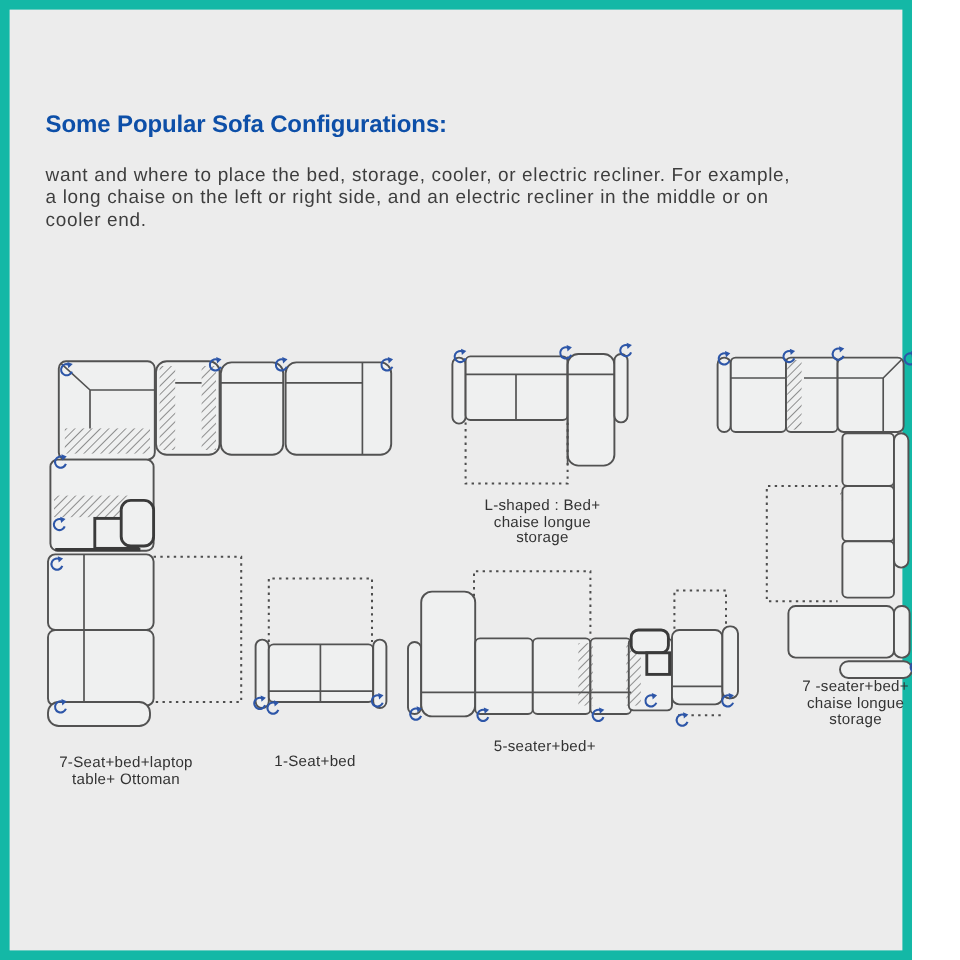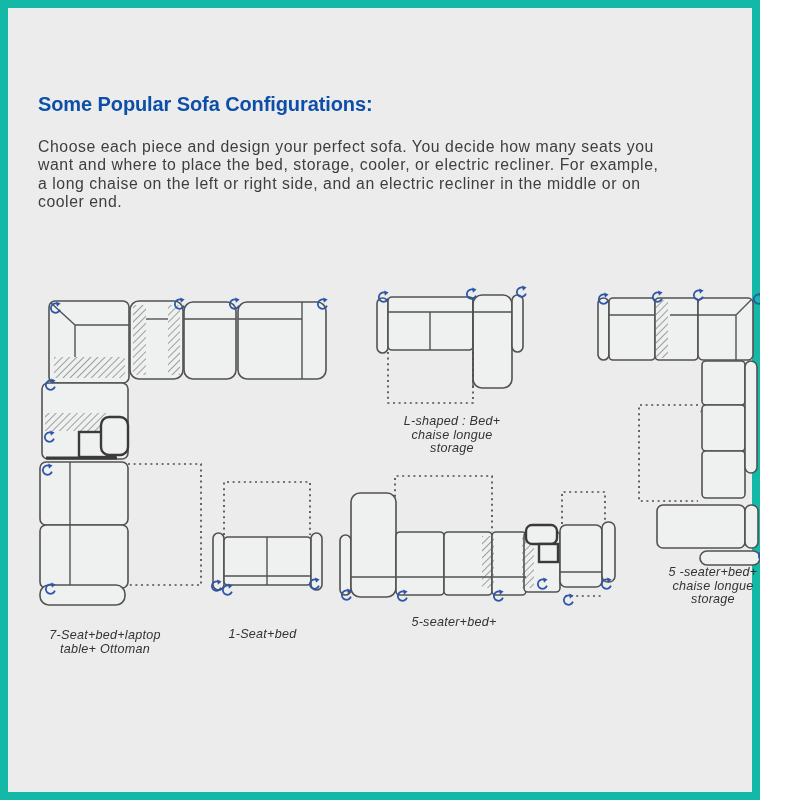--- a/index.html
+++ b/index.html
@@ -3,21 +3,21 @@
 <meta charset="utf-8">
 <style>
   html,body{margin:0;padding:0;}
   body{font-family:"Liberation Sans",sans-serif;background:#ffffff;}
   .page{position:relative;width:760px;height:800px;background:#14b8a6;overflow:hidden;}
   .bg{position:absolute;left:8px;top:8px;right:8px;bottom:8px;background:#ececec;}
   .title{position:absolute;left:38px;top:80px;font-size:20px;font-weight:700;color:#0d4fa8;letter-spacing:-0.1px;}
   .intro{position:absolute;left:38px;top:122px;width:730px;font-size:15.8px;line-height:18.5px;color:#3e3e3e;letter-spacing:0.55px;}
   .intro span{display:block;}
   .fig{position:absolute;}
-  .caption{position:absolute;font-size:12.6px;line-height:13.6px;color:#333;text-align:center;letter-spacing:0.25px;font-style:italic;}
+  .caption{position:absolute;font-size:12.6px;line-height:13.6px;color:#333;text-align:center;letter-spacing:0.25px;}
   .caption span{display:block;white-space:nowrap;}
   
   .sofa rect{fill:#eff0f0;stroke:#525252;stroke-width:1.6;}
   .sofa rect.hatch{fill:url(#hatchPat);stroke:none;}
   .sofa path.ln{fill:none;stroke:#525252;stroke-width:1.4;}
   .sofa path.dot{fill:none;stroke:#4d4d4d;stroke-width:1.7;stroke-dasharray:2 3.6;}
   .sofa rect.thick{stroke:#3a3a3a;stroke-width:2.4;fill:#eff0f0;}
   .sofa path.thick{stroke:#3a3a3a;stroke-width:2.8;fill:none;}
 </style>
 </head>
@@ -34,21 +34,20 @@
       <symbol id="rot" viewBox="0 0 20 20">
         <path d="M15.9,11.5 A6.2,6.2 0 1 1 13.3,4.2" fill="none" stroke="#2d56a8" stroke-width="2.3"></path>
         <path d="M10.9,0.8 L16.8,3.2 L11.9,7.8 Z" fill="#2d56a8"></path>
       </symbol>
     </defs>
   </svg>
 
   <h1 class="title">Some Popular Sofa Configurations:</h1>
 
   <p class="intro">
-    <span>Choose each piece and design your perfect sofa. You decide how many seats you</span>
     <span>want and where to place the bed, storage, cooler, or electric recliner. For example,</span>
     <span>a long chaise on the left or right side, and an electric recliner in the middle or on</span>
     <span>cooler end.</span>
   </p>
 
   <svg class="fig" style="left:35px;top:285px" width="300" height="328" viewBox="0 0 300 328">
     <g class="sofa">
       <rect x="14" y="16" width="80" height="82" rx="6"></rect>
       <path class="ln" d="M16,18 L40,40 M40,40 H94 M40,40 V72"></path>
       <rect class="hatch" x="19" y="72" width="71" height="21"></rect>
@@ -125,21 +124,21 @@
     </g>
     <use href="#rot" x="1" y="9" width="15" height="15"></use>
     <use href="#rot" x="55" y="7" width="15" height="15"></use>
     <use href="#rot" x="96" y="5" width="15" height="15"></use>
     <use href="#rot" x="156" y="9" width="15" height="15"></use>
     <use href="#rot" x="164" y="110" width="15" height="15"></use>
     <use href="#rot" x="164" y="210" width="15" height="15"></use>
     <use href="#rot" x="161" y="266" width="15" height="15"></use>
   </svg>
   <div class="caption" style="left:638px;top:566px;width:150px">
-    <span>5 -seater+bed+</span>
+    <span>7 -seater+bed+</span>
     <span>chaise longue</span>
     <span>storage</span>
   </div>
 
   <svg class="fig" style="left:205px;top:465px" width="125" height="135" viewBox="0 0 125 135">
     <g class="sofa">
       <path class="dot" d="M19,70 V17 H105 V70"></path>
       <rect x="8" y="68" width="11" height="57" rx="5.5"></rect>
       <rect x="19" y="72" width="87" height="48" rx="4"></rect>
       <path class="ln" d="M19,111 H106 M62,72 V120"></path>

